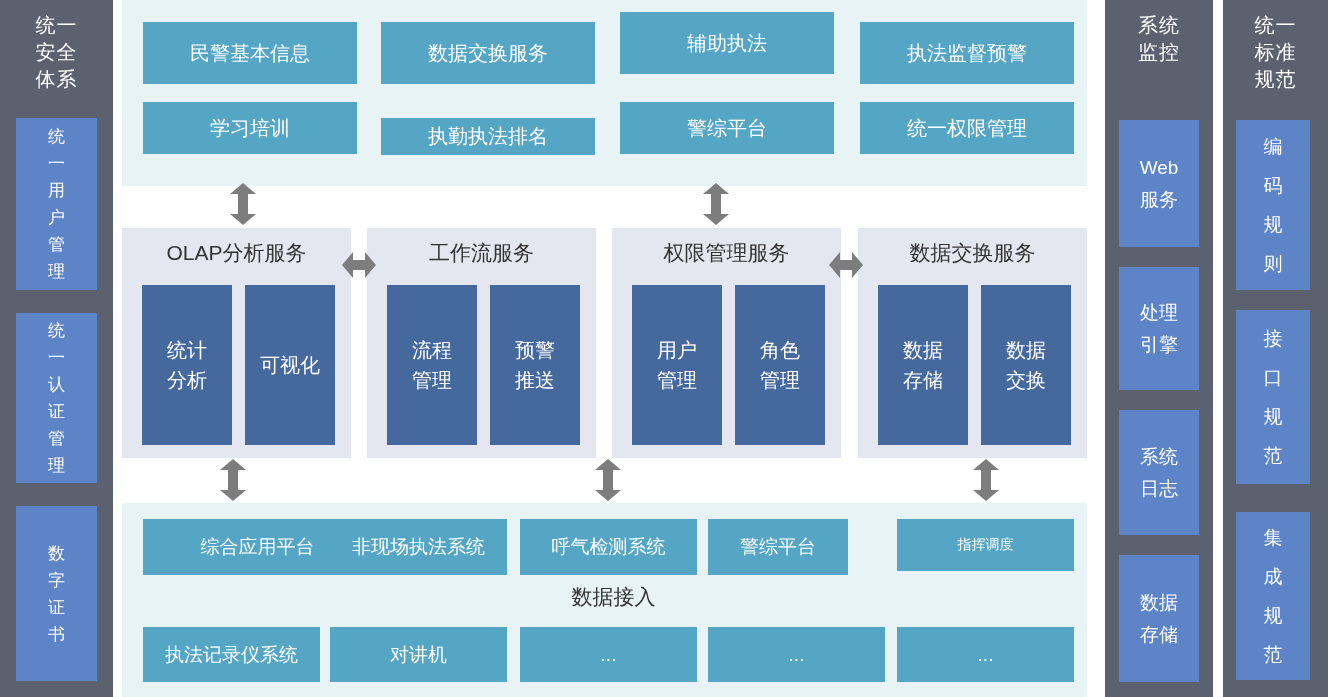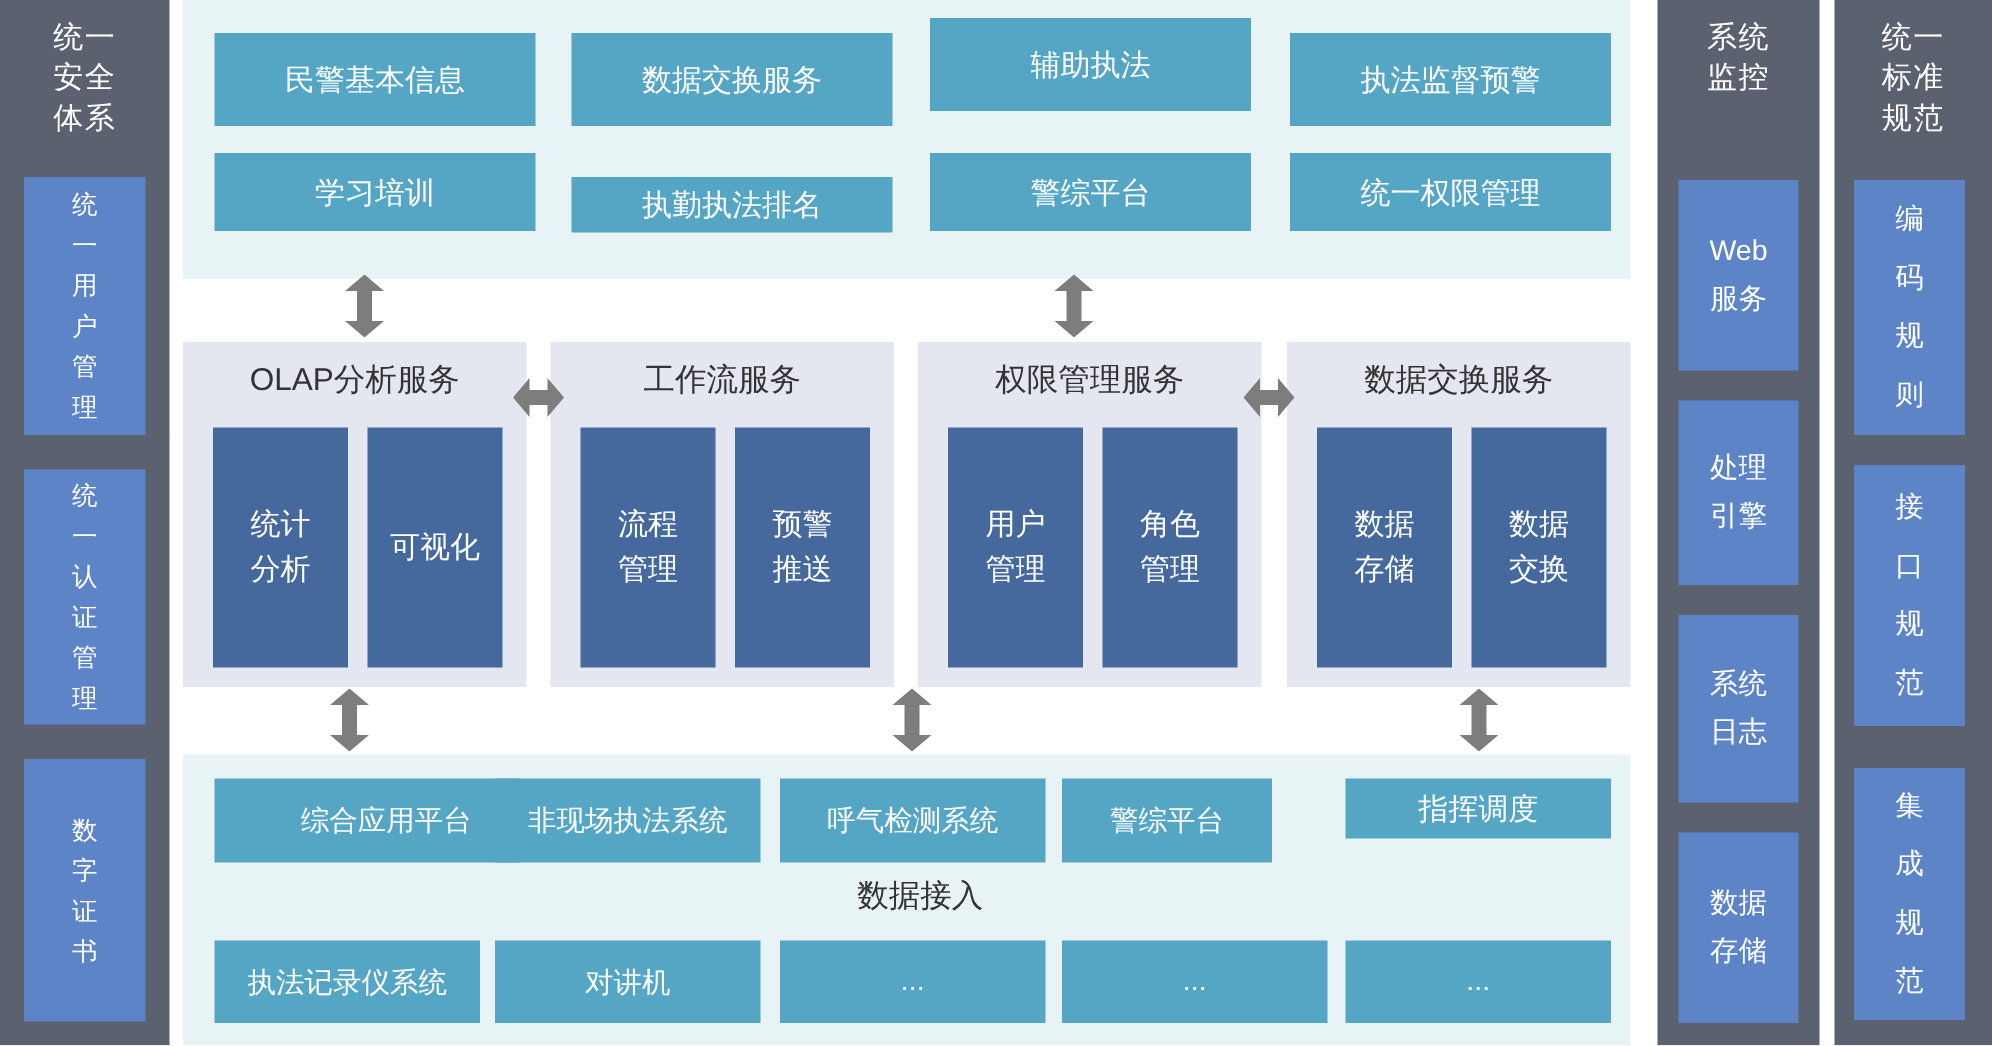--- a/index.html
+++ b/index.html
@@ -186,21 +186,21 @@
       </div>
     <div class="teal-btn" style="left:208px;top:16px;width:177px;height:56px;font-size:19px;">
         <span>非现场执法系统</span>
       </div>
     <div class="teal-btn" style="left:398px;top:16px;width:177px;height:56px;font-size:19px;">
         <span>呼气检测系统</span>
       </div>
     <div class="teal-btn" style="left:586px;top:16px;width:140px;height:56px;font-size:19px;">
         <span>警综平台</span>
       </div>
-    <div class="teal-btn" style="left:775px;top:16px;width:177px;height:40px;font-size:20px;justify-content:center;">
+    <div class="teal-btn" style="left:775px;top:16px;width:177px;height:52px;font-size:14px;justify-content:center;">
         <span>指挥调度</span>
       </div>
 
     <div class="data-access-label">数据接入</div>
 
     <div class="teal-btn" style="left:21px;top:124px;width:177px;height:55px;font-size:19px;">
         <span>执法记录仪系统</span>
       </div>
     <div class="teal-btn" style="left:208px;top:124px;width:177px;height:55px;font-size:19px;">
         <span>对讲机</span>

